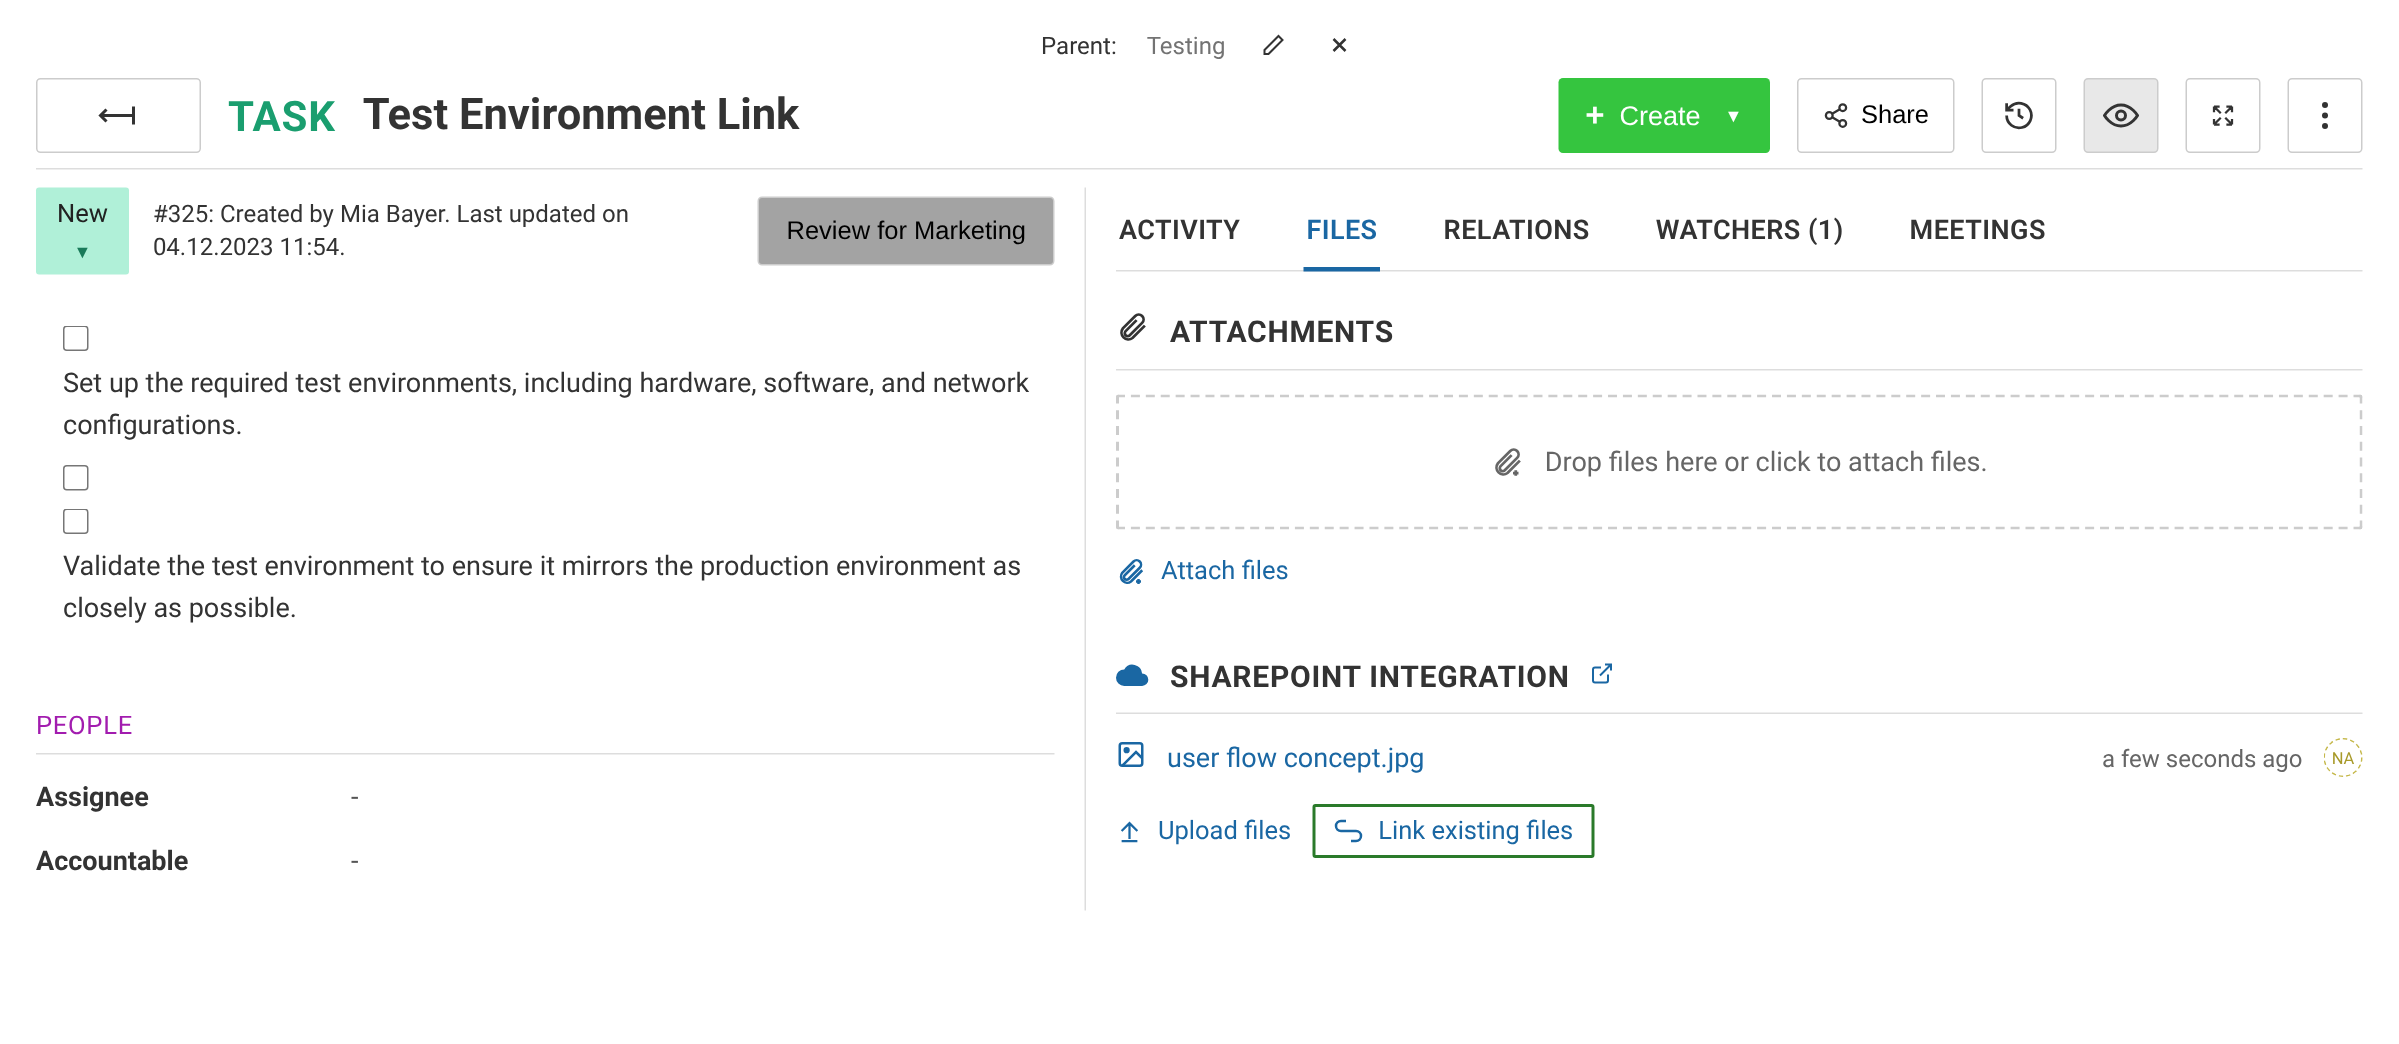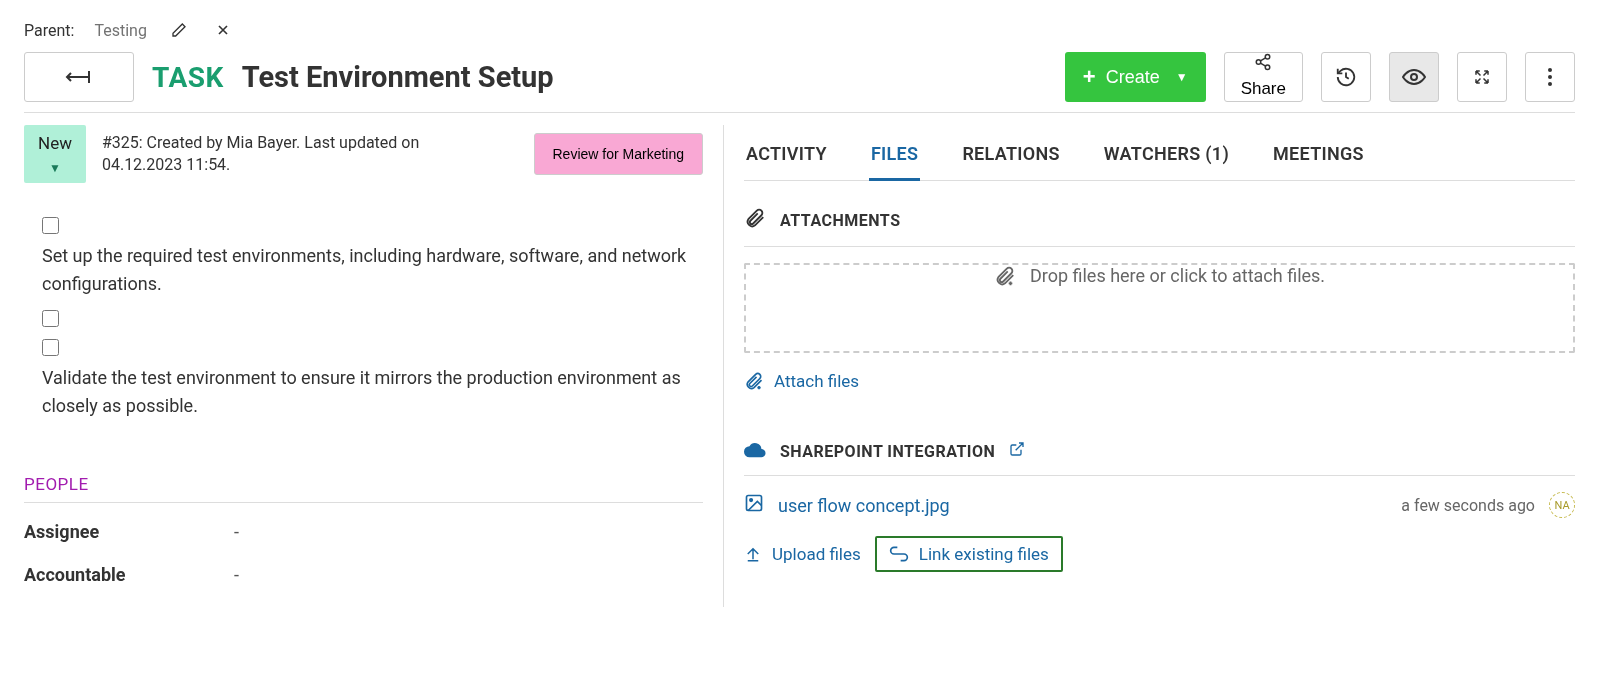--- a/index.html
+++ b/index.html
@@ -1,58 +1,58 @@
 <!DOCTYPE html>
 <html><head>
 <meta charset="utf-8">
 <style>
   * { box-sizing: border-box; margin: 0; padding: 0; }
   body { font-family: -apple-system, BlinkMacSystemFont, "Segoe UI", Roboto, sans-serif; color: #333; font-size: 15px; background: #fff; }
   .container { padding: 18px 24px; width: 1599px; }
-  .parent-row { display: flex; align-items: center; gap: 20px; margin-bottom: 10px; font-size: 16px; }
+  .parent-row { display: flex; align-items: center; gap: 20px; margin-bottom: 10px; font-size: 16px; justify-content: center; }
   .parent-row .label { color: #333; }
   .parent-row .link { color: #737373; }
   .icon-btn-sm { display: inline-flex; align-items: center; justify-content: center; width: 24px; height: 24px; cursor: pointer; }
   .header-row { display: flex; align-items: center; gap: 18px; margin-bottom: 6px; }
   .back-btn { width: 110px; height: 50px; border: 1px solid #ccc; background: #fff; border-radius: 3px; display: flex; align-items: center; justify-content: center; font-size: 22px; cursor: pointer; }
   .task-badge { color: #1a9e6f; font-weight: 700; font-size: 28px; letter-spacing: 0.5px; }
   .task-title { font-size: 29px; font-weight: 700; color: #333; }
   .header-spacer { flex: 1; }
   .create-btn { background: #35c53f; color: #fff; border: none; border-radius: 3px; height: 50px; padding: 0 18px; display: flex; align-items: center; gap: 10px; font-size: 18px; cursor: pointer; }
   .create-btn .plus { font-size: 22px; font-weight: bold; }
   .create-btn .caret { font-size: 12px; margin-left: 6px; }
-  .share-btn { background: #fff; border: 1px solid #ccc; border-radius: 3px; height: 50px; padding: 0 16px; display: flex; align-items: center; gap: 8px; font-size: 17px; cursor: pointer; flex-direction: column; }
+  .share-btn { background: #fff; border: 1px solid #ccc; border-radius: 3px; height: 50px; padding: 0 16px; display: flex; align-items: center; gap: 8px; font-size: 17px; cursor: pointer; }
   .sq-btn { background: #fff; border: 1px solid #ccc; border-radius: 3px; width: 50px; height: 50px; display: flex; align-items: center; justify-content: center; font-size: 20px; cursor: pointer; }
   .sq-btn.active { background: #e8e8e8; }
   .divider-h { border: none; border-top: 1px solid #ddd; margin: 10px 0 12px; }
   .main-split { display: flex; gap: 0; }
   .left-pane { width: 700px; padding-right: 20px; border-right: 1px solid #ddd; }
   .right-pane { flex: 1; padding-left: 20px; }
   .meta-row { display: flex; align-items: center; gap: 16px; margin-bottom: 28px; }
   .status-chip { background: #b0f0d8; color: #222; padding: 8px 14px; border-radius: 2px; font-size: 17px; display: flex; align-items: center; gap: 8px; cursor: pointer; flex-direction: column; }
   .status-chip .caret { color: #1a7a5a; font-size: 12px; }
   .meta-text { font-size: 16px; color: #333; line-height: 1.4; max-width: 330px; }
-  .review-btn { background: #f9a8d4; border: 1px solid #ccc; border-radius: 3px; padding: 12px 18px; font-size: 14px; cursor: pointer; margin-left: auto; }
+  .review-btn { background: #a3a3a3; border: 1px solid #ccc; border-radius: 3px; padding: 12px 18px; font-size: 17px; cursor: pointer; margin-left: auto; }
   .checklist { padding-left: 18px; margin-bottom: 54px; }
   .check-item { display: flex; align-items: flex-start; gap: 8px; margin-bottom: 6px; font-size: 18px; color: #333; line-height: 1.55; flex-direction: column; }
   .check-item input { margin-top: 6px; width: 17px; height: 17px; flex-shrink: 0; accent-color: #999; }
   .section-title { font-size: 17px; font-weight: 400; color: #a21caf; letter-spacing: 0.5px; margin-bottom: 8px; }
   .section-rule { border: none; border-top: 1px solid #ddd; margin-bottom: 18px; }
   .people-row { display: flex; align-items: center; font-size: 18px; margin-bottom: 22px; }
   .people-row .plabel { width: 210px; font-weight: 700; }
   .people-row .pval { color: #555; }
   .tabs { display: flex; gap: 40px; border-bottom: 1px solid #ddd; margin-top: 8px; margin-bottom: 26px; }
   .tab { padding: 10px 2px 14px; font-size: 18px; font-weight: 600; color: #333; cursor: pointer; letter-spacing: 0.3px; }
   .tab.active { color: #1a67a3; border-bottom: 3px solid #1a67a3; margin-bottom: -1px; }
   .sec-head { display: flex; align-items: center; gap: 14px; margin-bottom: 12px; }
   .sec-head .icon { font-size: 20px; color: #333; }
-  .sec-head .title { font-size: 16px; font-weight: 700; letter-spacing: 0.5px; }
+  .sec-head .title { font-size: 20px; font-weight: 700; letter-spacing: 0.5px; }
   .sec-head .ext { color: #1a67a3; font-size: 16px; }
   .sec-rule { border: none; border-top: 1px solid #ddd; margin-bottom: 16px; }
-  .dropzone { border: 2px dashed #ccc; border-radius: 2px; height: 90px; display: flex; align-items: flex-start; justify-content: center; gap: 14px; color: #666; font-size: 18px; margin-bottom: 18px; cursor: pointer; }
+  .dropzone { border: 2px dashed #ccc; border-radius: 2px; height: 90px; display: flex; align-items: center; justify-content: center; gap: 14px; color: #666; font-size: 18px; margin-bottom: 18px; cursor: pointer; }
   .link-action { display: inline-flex; align-items: center; gap: 10px; color: #1a67a3; font-size: 17px; cursor: pointer; }
   .cloud-icon { color: #1a67a3; font-size: 20px; }
   .file-row { display: flex; align-items: center; gap: 14px; font-size: 18px; margin-bottom: 18px; }
   .file-row .fic { color: #1a67a3; }
   .file-row .fname { color: #1a67a3; cursor: pointer; }
   .file-row .spacer { flex: 1; }
   .file-row .time { color: #666; font-size: 16px; }
   .avatar { width: 26px; height: 26px; border-radius: 50%; border: 1.5px dashed #c5b84a; color: #a89a2a; font-size: 11px; display: flex; align-items: center; justify-content: center; }
   .action-row { display: flex; align-items: center; gap: 14px; }
   .boxed { border: 2px solid #2a7a2a; padding: 6px 12px; border-radius: 2px; }
@@ -77,21 +77,21 @@
     </span>
   </div>
 
   <div class="header-row">
     <button class="back-btn">
       <svg width="28" height="18" viewBox="0 0 28 18" stroke="#333" stroke-width="2" fill="none">
           <path d="M2 9h22M6 5L2 9l4 4M24 3v12"></path>
         </svg>
     </button>
     <span class="task-badge">TASK</span>
-    <span class="task-title">Test Environment Setup</span>
+    <span class="task-title">Test Environment Link</span>
     <div class="header-spacer"></div>
     <button class="create-btn">
       <span class="plus">+</span>
       <span>Create</span>
       <span class="caret">▼</span>
     </button>
     <button class="share-btn">
       <svg width="18" height="18" viewBox="0 0 24 24" fill="none" stroke="#333" stroke-width="2">
           <circle cx="18" cy="5" r="3"></circle>
           <circle cx="6" cy="12" r="3"></circle>

